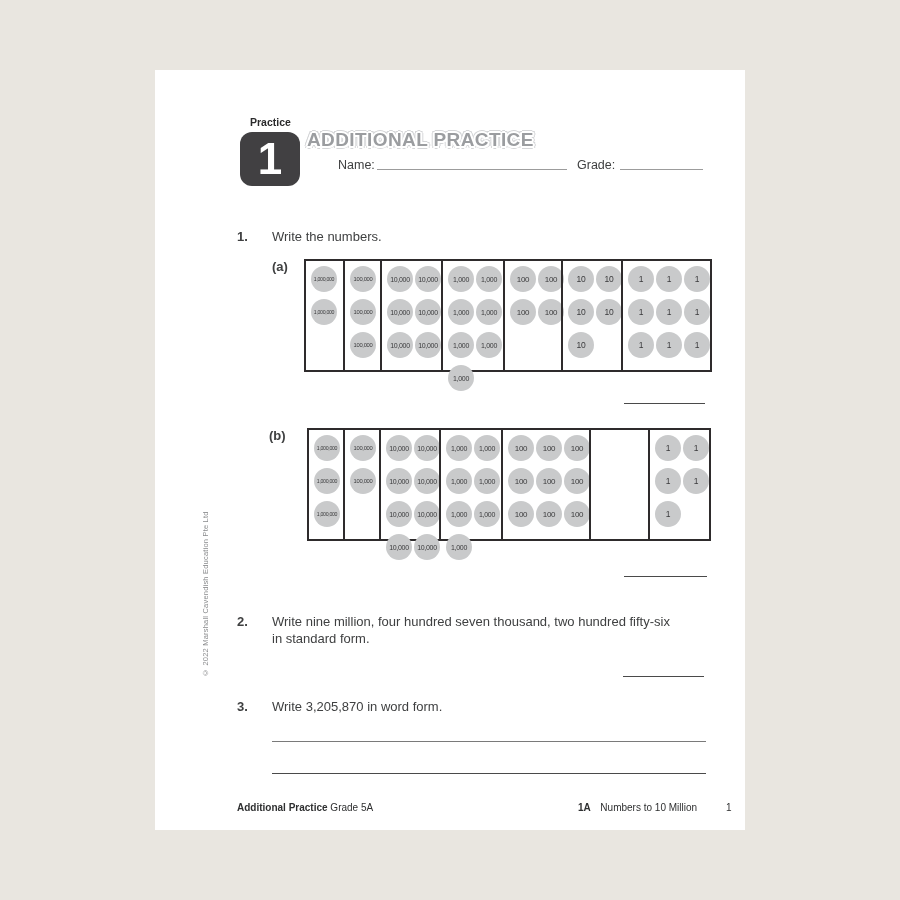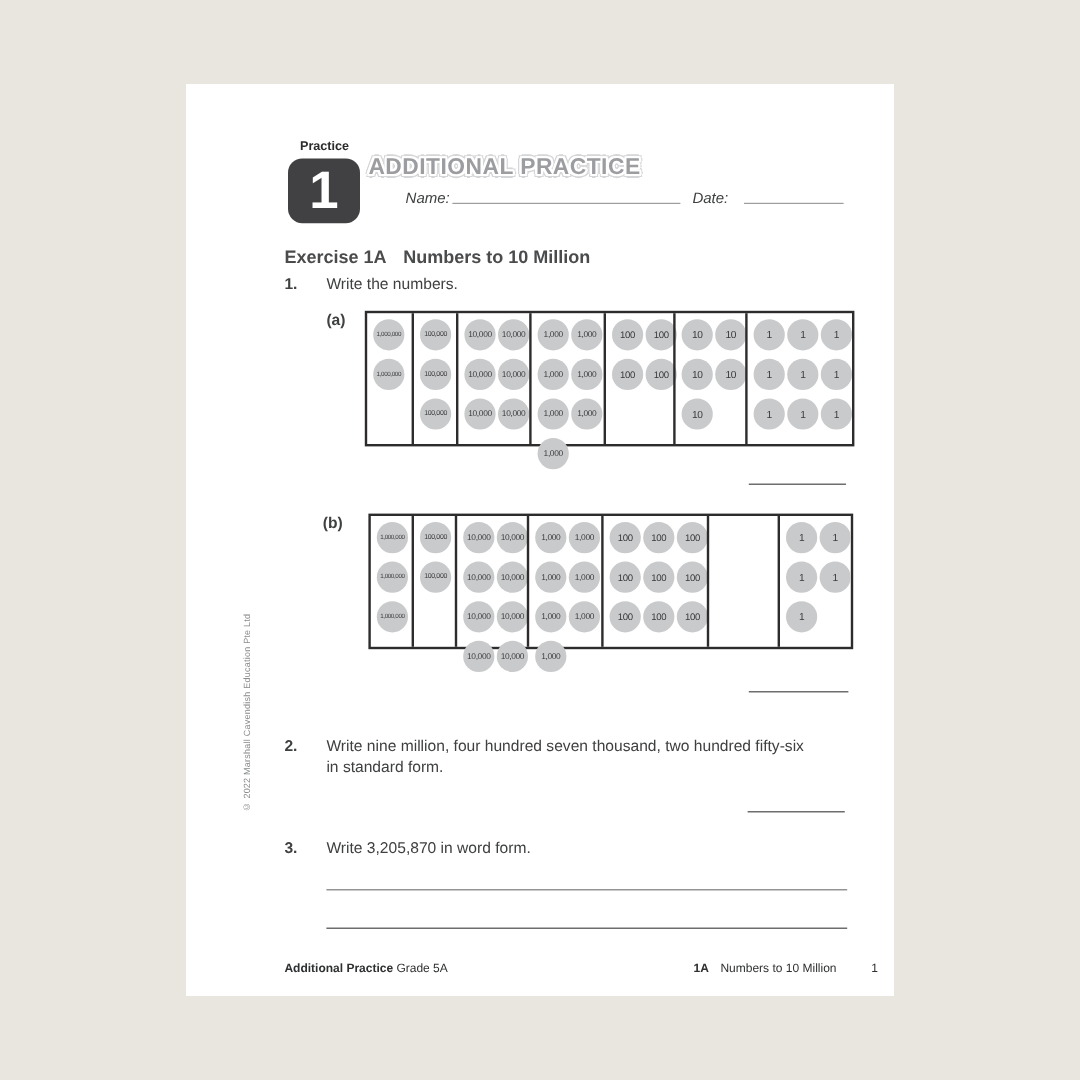--- a/index.html
+++ b/index.html
@@ -9,21 +9,21 @@
   }
   *{margin:0;padding:0;box-sizing:border-box;}
   html,body{width:900px;height:900px;}
   body{background:var(--page_bg);font-family:"Liberation Sans",sans-serif;color:var(--ink);position:relative;overflow:hidden;}
   .page{position:absolute;left:155px;top:70px;width:590px;height:760px;background:var(--paper);}
   .abs{position:absolute;}
   .txt{font-size:13px;color:var(--ink);white-space:nowrap;}
   .bold{font-weight:bold;}
 
   
-  .hdr-label{font-size:12.5px;font-weight:500;font-style:italic;}
+  .hdr-label{font-size:12.5px;font-weight:500;}
   .fill-line{border-bottom:1.2px solid var(--line_gray);height:12px;display:inline-block;}
 
   
   .chapter-label{font-size:10.5px;font-weight:bold;color:#2b2b2c;}
   .chapter-badge{width:60px;height:54px;background:#414042;border-radius:12px;display:flex;align-items:center;justify-content:center;}
   .chapter-badge span{color:#fff;font-size:44px;font-weight:bold;line-height:1;}
   .bubble-title{font-size:19px;font-weight:bold;letter-spacing:.4px;color:var(--muted_gray);
     text-shadow:-1.5px -1.5px 0 #fff,1.5px -1.5px 0 #fff,-1.5px 1.5px 0 #fff,1.5px 1.5px 0 #fff,
     -2px 0 0 #fff,2px 0 0 #fff,0 -2px 0 #fff,0 2px 0 #fff,
     -3px 0 0 #d5d6d8,3px 0 0 #d5d6d8,0 -3px 0 #d5d6d8,0 3px 0 #d5d6d8,
@@ -48,32 +48,29 @@
   .footer{font-size:10px;color:#2f3031;}
   .copyright{font-size:7.5px;color:#8a8b8d;writing-mode:vertical-rl;transform:rotate(180deg);white-space:nowrap;letter-spacing:.2px;}
 </style>
 </head>
 <body>
 
 <div class="page">
 
   <span class="abs txt hdr-label" style="left:183px;top:88px;">Name:</span>
   <span class="abs fill-line" style="left:222px;top:88px;width:190px;"></span>
-  <span class="abs txt hdr-label" style="left:422px;top:88px;">Date:</span>
+  <span class="abs txt hdr-label" style="left:422px;top:88px;">Grade:</span>
   <span class="abs fill-line" style="left:465px;top:88px;width:83px;"></span>
 
   <div class="abs chapter-label" style="left:95px;top:46px;">Practice</div>
   <div class="abs chapter-badge" style="left:85px;top:62px;">
     <span>1</span>
   </div>
   <div class="abs bubble-title" style="left:152px;top:59px;">ADDITIONAL PRACTICE</div>
 
-  <div class="abs exercise-heading" style="left:82px;top:136px;">
-    <span>Exercise 1A</span><span class="gap"></span><span>Numbers to 10 Million</span>
-  </div>
 
   <span class="abs txt bold" style="left:82px;top:159px;">1.</span>
   <span class="abs txt" style="left:117px;top:159px;">Write the numbers.</span>
 
   <span class="abs txt bold" style="left:117px;top:189px;">(a)</span>
   <div class="abs pv-table" style="left:149px;top:189px;height:113px;">
       <div class="pv-col" style="width: 37px;">
         <div class="pv-row">
           <div class="disc" style="font-size: 5.2px;">1,000,000</div>
         </div>

